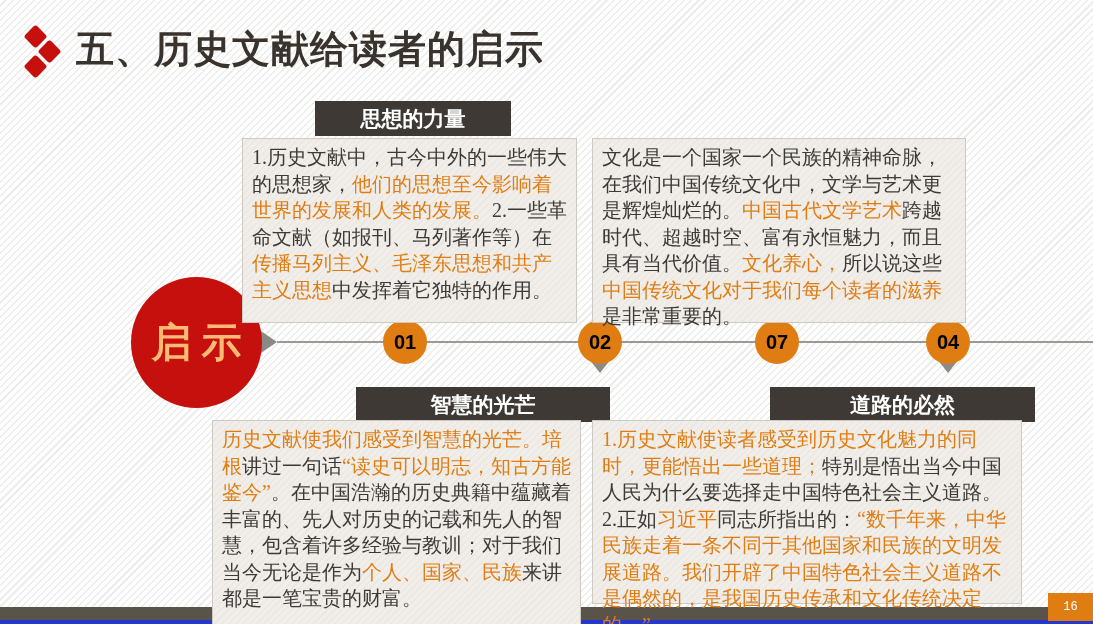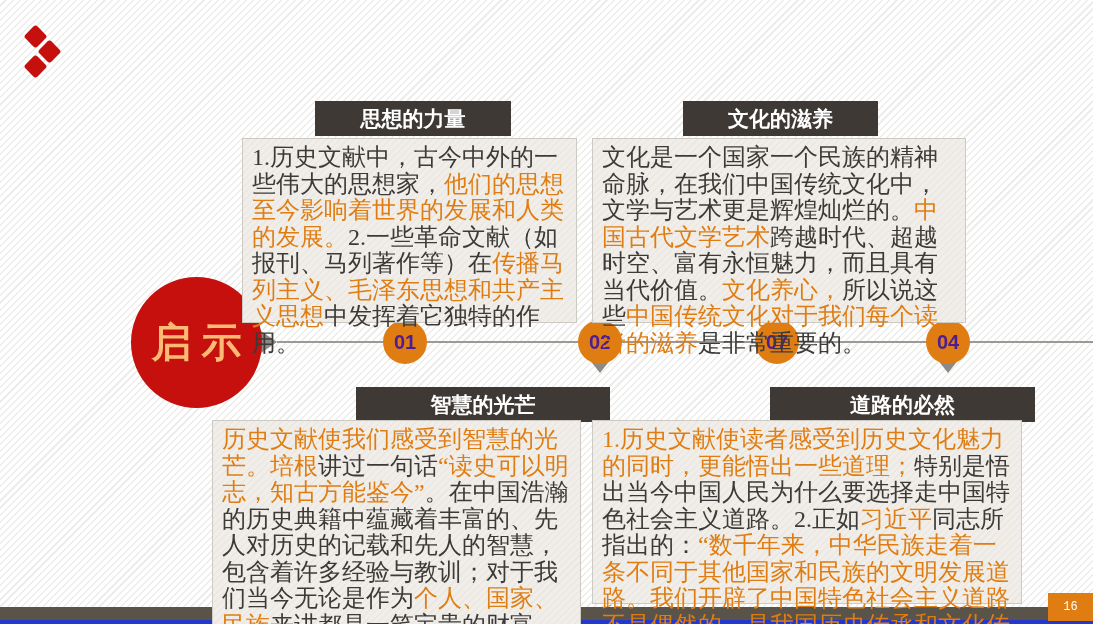--- a/index.html
+++ b/index.html
@@ -22,42 +22,42 @@
     font-size:38px;font-weight:600;letter-spacing:1px;
     color:var(--title-color,#3a332d);white-space:nowrap;}
   
   .box-header{position:absolute;height:35px;background:var(--header-bar,#3f3935);
     display:flex;align-items:center;justify-content:center;
     color:#ffffff;font-size:21px;font-weight:700;z-index:2;}
   .box-body{position:absolute;box-sizing:border-box;
     background:repeating-linear-gradient(135deg,#f1eee9 0px,#f1eee9 3.5px,#ebe8e3 3.5px,#ebe8e3 5px);
     border:1px solid var(--box-border,#cdc9c3);
     padding:5px 9px;
-    font-size:24px;line-height:26.5px;color:var(--text-dark,#3c3a38);
+    font-size:20px;line-height:26.5px;color:var(--text-dark,#3c3a38);
     z-index:3;}
   .box-body .hl{color:var(--accent-orange,#df7d13);}
   .hdr-thought{left:315px;top:101px;width:196px;}
   .body-thought{left:242px;top:138px;width:335px;height:185px;}
   .hdr-culture{left:683px;top:101px;width:195px;}
   .body-culture{left:592px;top:138px;width:374px;height:185px;}
   .hdr-wisdom{left:356px;top:387px;width:254px;}
   .body-wisdom{left:212px;top:420px;width:369px;height:220px;}
   .hdr-road{left:770px;top:387px;width:265px;}
   .body-road{left:592px;top:420px;width:430px;height:184px;overflow:visible;border-bottom:1px solid var(--box-border,#cdc9c3);}
   
   .hub{position:absolute;left:131px;top:277px;width:131px;height:131px;border-radius:50%;
     background:var(--accent-red,#c5100e);display:flex;align-items:center;justify-content:center;
     color:#fdba74;font-size:40px;font-weight:700;letter-spacing:10px;text-indent:10px;z-index:2;}
   .play-arrow{position:absolute;left:258px;top:329px;width:0;height:0;
     border-left:19px solid var(--arrow-gray,#8d8a86);
     border-top:13px solid transparent;border-bottom:13px solid transparent;}
   .tl-line{position:absolute;left:277px;top:341px;width:816px;height:2px;
     background:var(--line-gray,#9c9997);}
   .step{position:absolute;top:320px;width:44px;height:44px;border-radius:50%;
-    background:var(--accent-orange,#df7d13);color:#4c1d95;
+    background:var(--accent-orange,#df7d13);color:#000000;
     display:flex;align-items:center;justify-content:center;
     font-family:"Liberation Sans","DejaVu Sans",sans-serif;
     font-size:20px;font-weight:700;z-index:2;}
   .step-1{left:383px;} .step-2{left:578px;} .step-3{left:755px;} .step-4{left:926px;}
   .down-arrow{position:absolute;top:359px;width:0;height:0;
     border-top:14px solid var(--arrow-gray,#8d8a86);
     border-left:11px solid transparent;border-right:11px solid transparent;}
   .da-2{left:589px;} .da-4{left:937px;}
   
   .footer-bar{position:absolute;left:0;top:607px;width:1093px;height:14px;
@@ -73,29 +73,27 @@
 </head>
 <body>
 
 <div class="slide">
 
   <div class="logo">
     <span class="dia d1"></span>
     <span class="dia d2"></span>
     <span class="dia d3"></span>
   </div>
+  <h1 class="title">五、历史文献给读者的启示</h1>
 
   <div class="box-header hdr-thought">
     <span>思想的力量</span>
   </div>
   <div class="box-body body-thought"><span>1.历史文献中，古今中外的一些伟大的思想家，</span><span class="hl">他们的思想至今影响着世界的发展和人类的发展。</span><span>2.一些革命文献（如报刊、马列著作等）在</span><span class="hl">传播马列主义、毛泽东思想和共产主义思想</span><span>中发挥着它独特的作用。</span></div>
 
-  <div class="box-header hdr-culture">
-    <span>文化的滋养</span>
-  </div>
   <div class="box-body body-culture"><span>文化是一个国家一个民族的精神命脉，在我们中国传统文化中，文学与艺术更是辉煌灿烂的。</span><span class="hl">中国古代文学艺术</span><span>跨越时代、超越时空、富有永恒魅力，而且具有当代价值。</span><span class="hl">文化养心，</span><span>所以说这些</span><span class="hl">中国传统文化对于我们每个读者的滋养</span><span>是非常重要的。</span></div>
 
   <div class="hub">
     <span>启示</span>
   </div>
   <div class="play-arrow"></div>
   <div class="tl-line"></div>
   <div class="step step-1">01</div>
   <div class="step step-2">02</div>
   <div class="step step-3">07</div>

